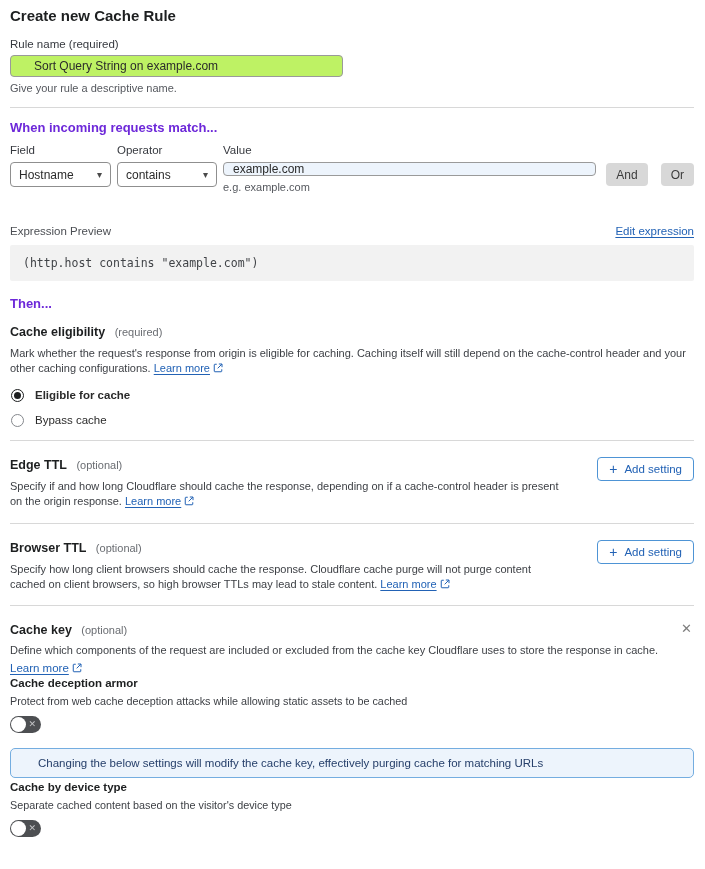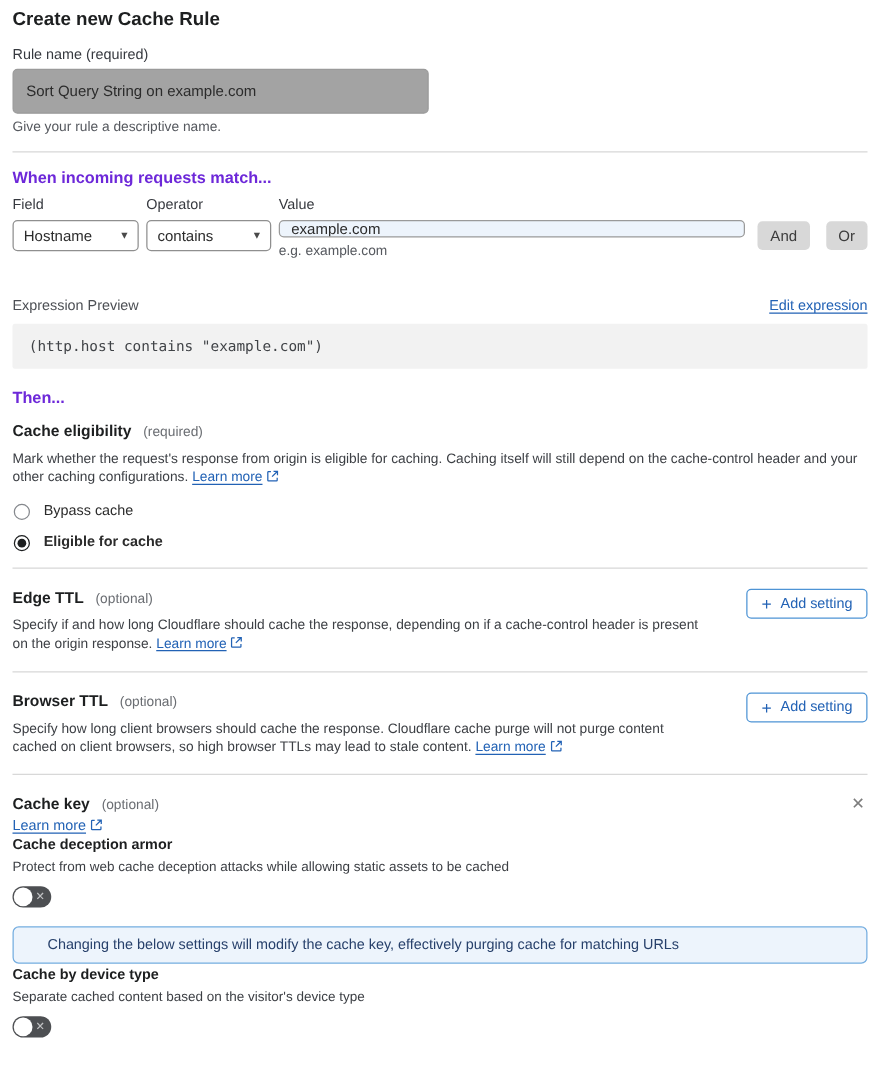--- a/index.html
+++ b/index.html
@@ -8,23 +8,23 @@
     height:869px; overflow:hidden;
     font-family:"Liberation Sans", sans-serif;
     color:#36393f; -webkit-font-smoothing:antialiased;
   }
   .page { padding:6px 11px 0 10px; }
 
   h1.title { font-size:15px; line-height:19px; font-weight:bold; color:#1d1f20; }
 
   .form-label { margin-top:13px; font-size:11.5px; color:#36393f; }
   .rule-input {
-    display:block; margin-top:5px; width:333px; height:36px;
-    border:1px solid #9a9a9a; border-radius:4px; padding:0 10px;
-    font-family:"Liberation Sans", sans-serif; font-size:12px; color:#2b2b2b; background:#a3a3a3;
+    display:block; margin-top:5px; width:333px; height:22px;
+    border:1px solid #9a9a9a; border-radius:4px; padding:0 23px;
+    font-family:"Liberation Sans", sans-serif; font-size:12px; color:#2b2b2b; background:#bef264;
   }
   .help-text { margin-top:5px; font-size:11px; color:#55585e; }
 
   hr.div { border:0; border-top:1px solid #d8d8d8; margin:13px 0 0; }
 
   h2.section-h { margin-top:12px; font-size:13px; font-weight:bold; color:#6d28d9; }
 
   .builder { display:flex; align-items:flex-start; margin-top:9px; }
   .b-col { display:flex; flex-direction:column; }
   .b-col .col-label { font-size:11.5px; color:#36393f; margin-bottom:6px; }
@@ -160,26 +160,26 @@
     <span class="sub-title">Cache eligibility</span>
     <span class="tag">(required)</span>
   </div>
   <p class="desc"><span>Mark whether the request's response from origin is eligible for caching. Caching itself will still depend on the cache-control header and your other caching configurations.</span>
     <a class="link"><span>Learn more</span><svg class="ext-icon" width="10" height="10" viewBox="0 0 12 12">
           <path d="M4.5 1.5H2.2c-.4 0-.7.3-.7.7v7.6c0 .4.3.7.7.7h7.6c.4 0 .7-.3.7-.7V7.5" fill="none" stroke="#2262b5" stroke-width="1.2"></path>
           <path d="M7 1.2h3.8V5M10.6 1.4 5.6 6.4" fill="none" stroke="#2262b5" stroke-width="1.2"></path>
         </svg></a></p>
 
   <div class="radio-row">
+    <span class="radio-circle checked"></span>
+    <span class="radio-label bold">Eligible for cache</span>
+  </div>
+  <div class="radio-row">
     <span class="radio-circle"></span>
     <span class="radio-label">Bypass cache</span>
-  </div>
-  <div class="radio-row">
-    <span class="radio-circle checked"></span>
-    <span class="radio-label bold">Eligible for cache</span>
   </div>
 
   <hr class="div">
 
   <div class="setting-row">
     <div class="left">
       <span class="sub-title">Edge TTL</span>
       <span class="tag">(optional)</span>
       <p class="desc"><span>Specify if and how long Cloudflare should cache the response, depending on if a cache-control header is present on the origin response.</span>
         <a class="link"><span>Learn more</span><svg class="ext-icon" width="10" height="10" viewBox="0 0 12 12">
@@ -213,20 +213,21 @@
 
   <hr class="div">
 
   <div class="ck-header">
     <div>
       <span class="sub-title">Cache key</span>
       <span class="tag">(optional)</span>
     </div>
     <button class="close-x">✕</button>
   </div>
+  <p class="desc" style="margin-top:5px;">Define which components of the request are included or excluded from the cache key Cloudflare uses to store the response in cache.</p>
   <div class="learn-block">
     <a class="link"><span>Learn more</span><svg class="ext-icon" width="10" height="10" viewBox="0 0 12 12">
           <path d="M4.5 1.5H2.2c-.4 0-.7.3-.7.7v7.6c0 .4.3.7.7.7h7.6c.4 0 .7-.3.7-.7V7.5" fill="none" stroke="#2262b5" stroke-width="1.2"></path>
           <path d="M7 1.2h3.8V5M10.6 1.4 5.6 6.4" fill="none" stroke="#2262b5" stroke-width="1.2"></path>
         </svg></a>
   </div>
 
   <div class="mini-title">Cache deception armor</div>
   <div class="mini-desc">Protect from web cache deception attacks while allowing static assets to be cached</div>
   <button class="toggle off">

